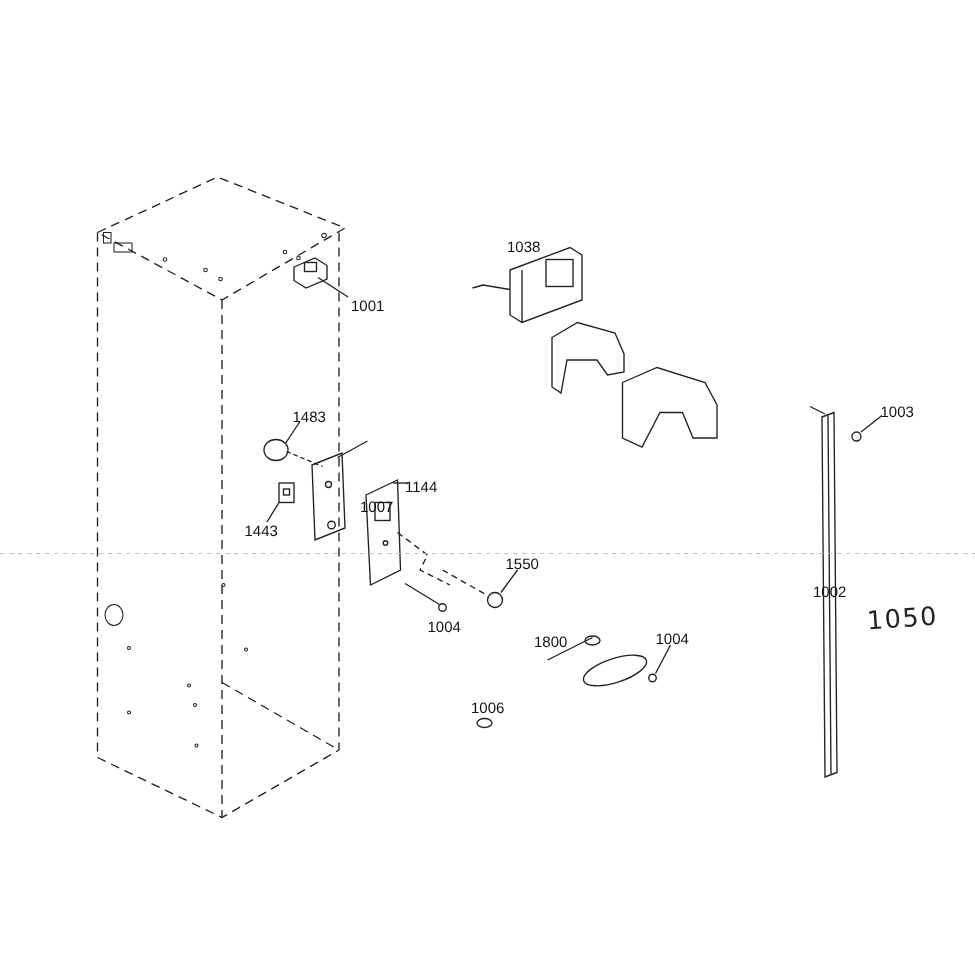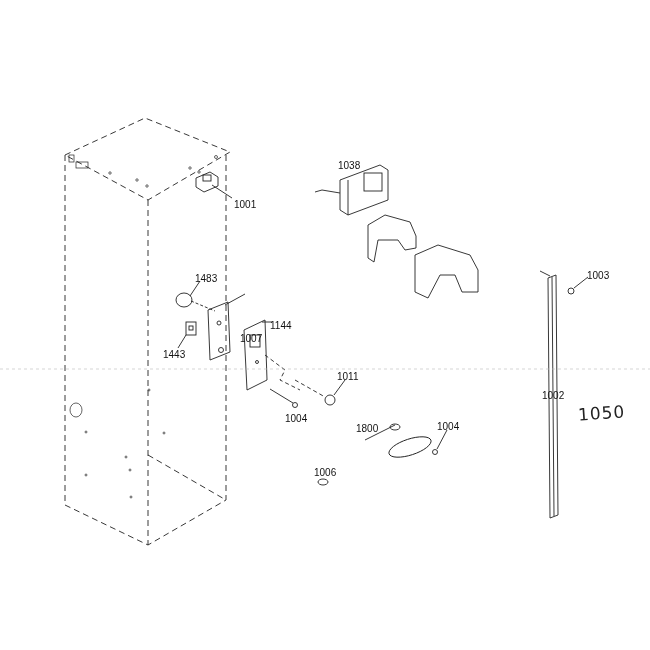--- a/index.html
+++ b/index.html
@@ -133,19 +133,19 @@
   <line x1="0" y1="369" x2="650" y2="369" stroke="#bbb" stroke-width="0.6" stroke-dasharray="3,3"></line>
 </svg>
 
 <div class="lbl" style="left:234px;top:200px;text-align:center;">1001</div>
 <div class="lbl" style="left:338px;top:161px;">1038</div>
 <div class="lbl" style="left:587px;top:271px;text-align:center;">1003</div>
 <div class="lbl" style="left:195px;top:274px;">1483</div>
 <div class="lbl" style="left:240px;top:293px;margin-top:41px;">1007</div>
 <div class="lbl" style="left:270px;top:321px;">1144</div>
 <div class="lbl" style="left:163px;top:350px;">1443</div>
-<div class="lbl" style="left:337px;top:372px;">1011</div>
+<div class="lbl" style="left:337px;top:372px;">1550</div>
 <div class="lbl" style="left:285px;top:414px;">1004</div>
 <div class="lbl" style="left:356px;top:424px;">1800</div>
 <div class="lbl" style="left:437px;top:422px;">1004</div>
 <div class="lbl" style="left:542px;top:391px;">1002</div>
 <div class="lbl" style="left:314px;top:468px;text-align:right;">1006</div>
 <div class="hand" style="left:578px;top:403px;">1050</div>
 
 </body></html>

